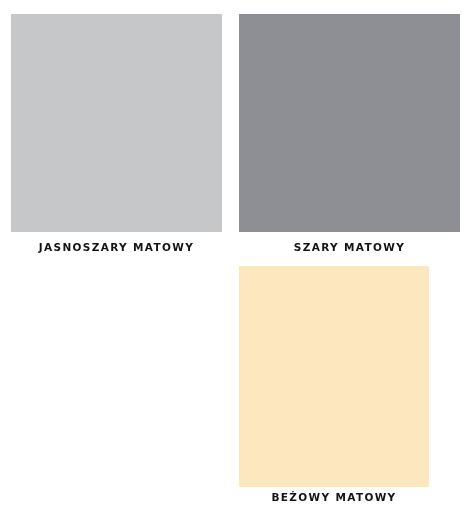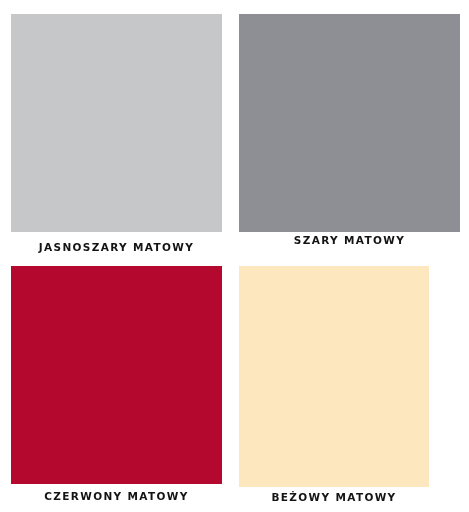--- a/index.html
+++ b/index.html
@@ -51,21 +51,21 @@
   }
   #cell-jasnoszary .swatch-chip { height: 218px; }
   #cell-jasnoszary .swatch-label { margin-top: 9px; }
 
   #cell-szary {
     left: 239px;
     top: 14px;
     width: 221px;
   }
   #cell-szary .swatch-chip { height: 218px; }
-  #cell-szary .swatch-label { margin-top: 2px; }
+  #cell-szary .swatch-label { margin-top: 9px; }
 
   #cell-czerwony {
     left: 11px;
     top: 266px;
     width: 211px;
   }
   #cell-czerwony .swatch-chip { height: 218px; }
   #cell-czerwony .swatch-label { margin-top: 6px; }
 
   #cell-bezowy {
@@ -84,23 +84,19 @@
   <div class="swatch-cell" id="cell-jasnoszary">
     <div class="swatch-chip" style="background-color: rgb(198, 199, 201);"></div>
     <span class="swatch-label">JASNOSZARY  MATOWY</span>
   </div>
 
   <div class="swatch-cell" id="cell-szary">
     <div class="swatch-chip" style="background-color: rgb(141, 143, 149);"></div>
     <span class="swatch-label">SZARY  MATOWY</span>
   </div>
 
-  <div class="swatch-cell" id="cell-czerwony">
-    <div class="swatch-chip" style="background-color: rgb(181, 8, 46);"></div>
-    <span class="swatch-label">CZERWONY  MATOWY</span>
-  </div>
 
   <div class="swatch-cell" id="cell-bezowy">
     <div class="swatch-chip" style="background-color: rgb(252, 231, 191);"></div>
     <span class="swatch-label">BEŻOWY  MATOWY</span>
   </div>
 
 </div>
 
 </body></html>

